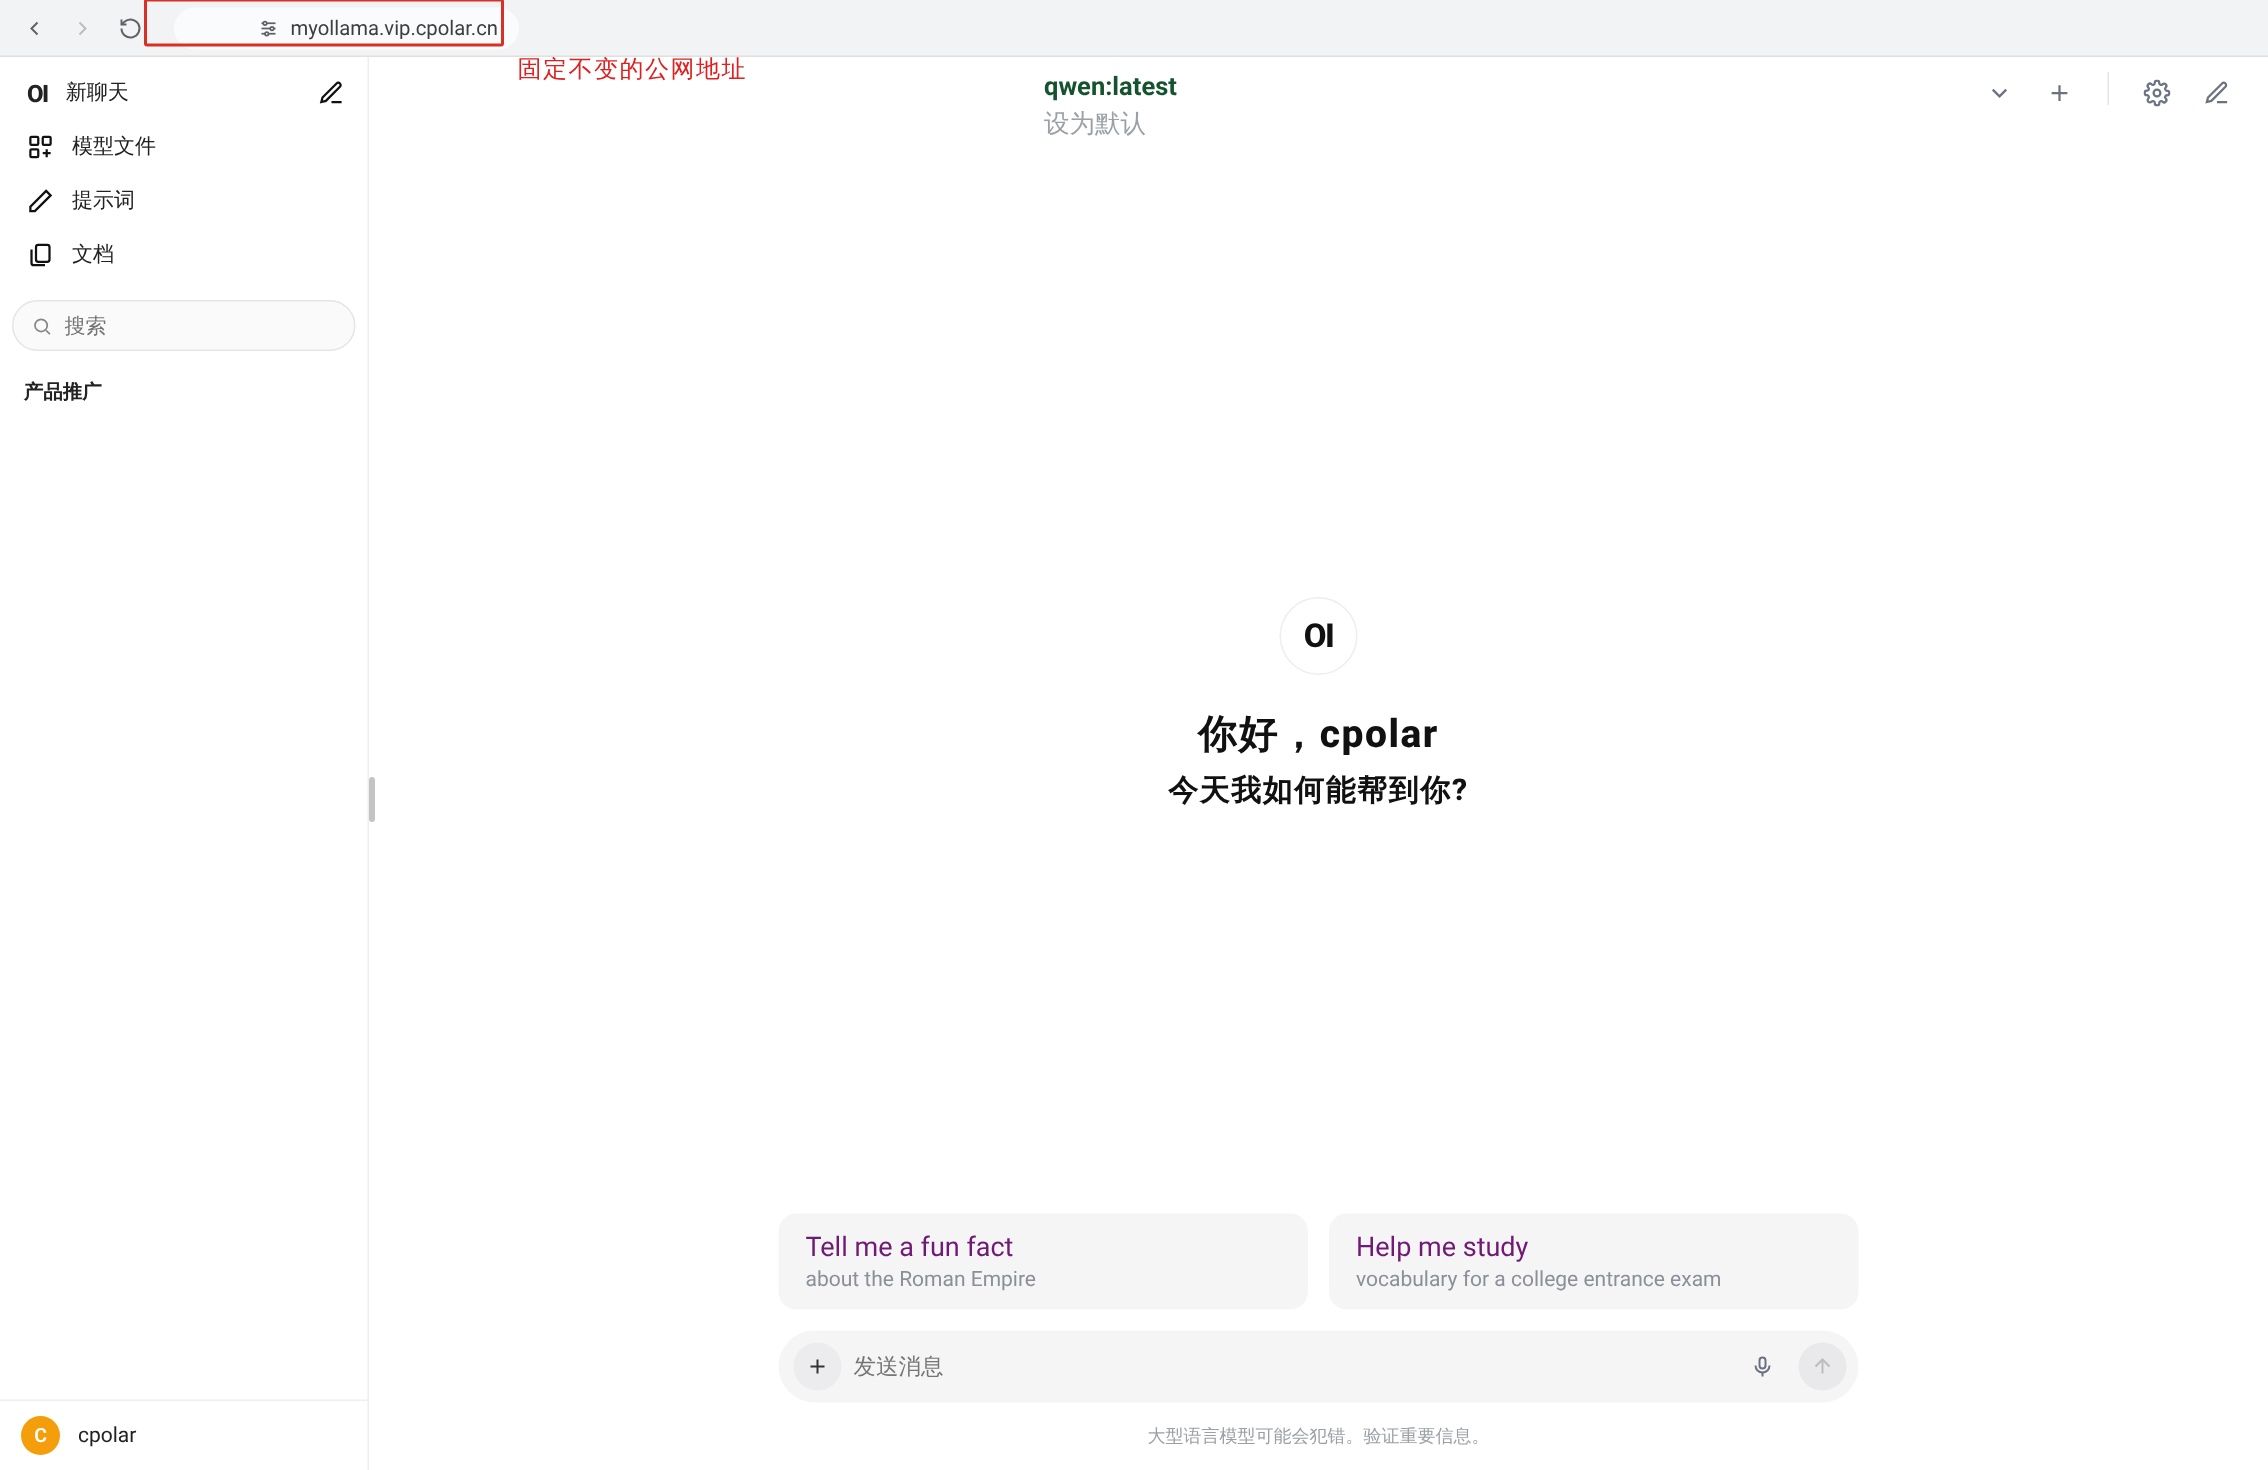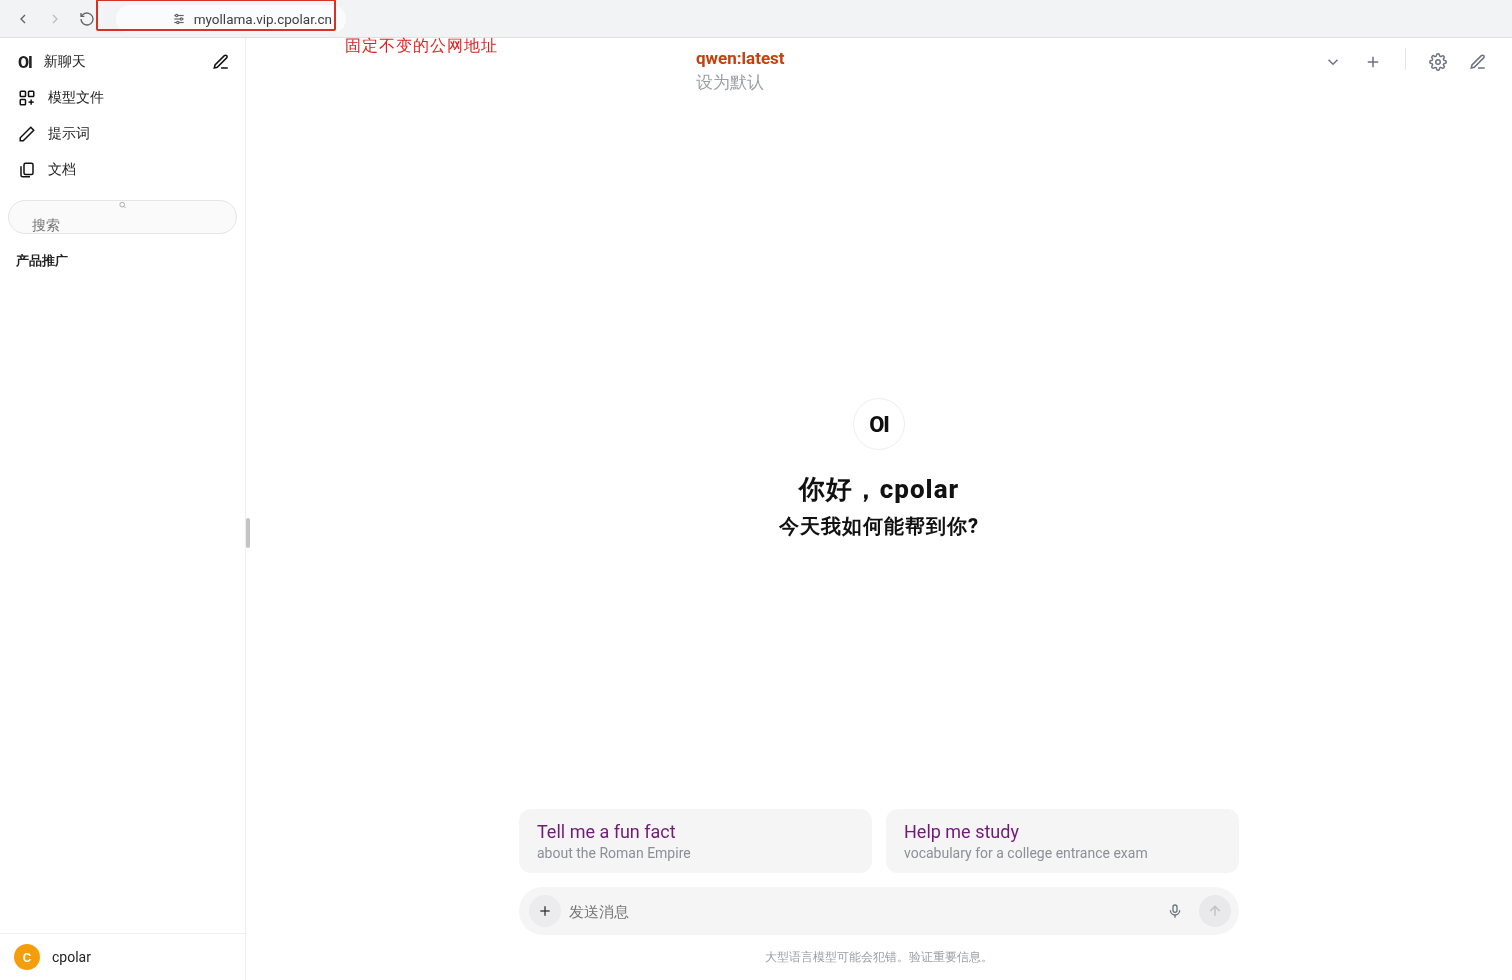--- a/index.html
+++ b/index.html
@@ -23,36 +23,36 @@
   
   .sidebar { width:246px; background:#fff; border-right:1px solid #eee; display:flex; flex-direction:column; }
   .sb-section { padding:6px 8px; }
   .sb-item { display:flex; align-items:center; gap:12px; height:36px; padding:0 10px; border-radius:8px; cursor:pointer; font-size:14px; color:#222; }
   .sb-item .logo-oi { font-weight:800; font-size:16px; letter-spacing:-1px; }
   .sb-item svg, .sb-item .ic { width:18px; height:18px; color:#111; flex:0 0 18px; }
   .sb-row-with-action { display:flex; align-items:center; gap:4px; }
   .sb-row-with-action .sb-item { flex:1; }
   .sb-edit-btn { width:32px; height:32px; display:flex; align-items:center; justify-content:center; border-radius:8px; cursor:pointer; }
   .sb-edit-btn svg { width:18px; height:18px; }
-  .sb-search { margin:6px 8px; height:34px; border:1px solid #e5e5e5; background:#fafafa; border-radius:17px; display:flex; align-items:center; padding:0 12px; gap:8px;flex-direction:column; }
+  .sb-search { margin:6px 8px; height:34px; border:1px solid #e5e5e5; background:#fafafa; border-radius:17px; display:flex; align-items:center; padding:0 12px; gap:8px; }
   .sb-search svg { width:15px; height:15px; color:#888; }
   .sb-search input { border:none; outline:none; background:transparent; font-size:14px; color:#555; flex:1; }
   .sb-label { padding:12px 16px 4px; font-size:13px; font-weight:600; color:#222; }
   .sb-spacer { flex:1; }
   .sb-footer { border-top:1px solid #eee; display:flex; align-items:center; gap:12px; padding:10px 14px; }
   .avatar { width:26px; height:26px; border-radius:50%; background:#f59e0b; color:#fff; display:flex; align-items:center; justify-content:center; font-size:13px; font-weight:600; }
   .sb-footer .uname { font-size:14px; color:#222; }
 
   .drag-handle { position:absolute; left:246px; top:480px; width:4px; height:30px; background:#c4c4c4; border-radius:2px; }
 
   
   .main { flex:1; display:flex; flex-direction:column; min-width:0; }
   .topbar { height:60px; display:flex; align-items:flex-start; padding:10px 20px 0; gap:12px; }
   .model-block { flex:0 0 auto; padding-left:430px; }
-  .model-name { font-size:17px; font-weight:700; color:#c2410c; }
+  .model-name { font-size:17px; font-weight:700; color:#14532d; }
   .model-sub { font-size:17px; color:#9aa0a6; margin-top:3px; }
   .topbar-spacer { flex:1; }
   .tb-icon { width:28px; height:28px; display:flex; align-items:center; justify-content:center; color:#6b7280; border-radius:6px; cursor:pointer; }
   .tb-icon svg { width:18px; height:18px; }
   .tb-sep { width:1px; height:22px; background:#e5e5e5; margin:0 6px; }
 
   .center { flex:1; display:flex; flex-direction:column; align-items:center; }
   .logo-circle { margin-top:300px; width:52px; height:52px; border-radius:50%; border:1px solid #eee; display:flex; align-items:center; justify-content:center; font-weight:800; font-size:22px; letter-spacing:-1px; }
   .greet1 { margin-top:22px; font-size:26px; font-weight:800; letter-spacing:1px; }
   .greet2 { margin-top:6px; font-size:20px; font-weight:800; letter-spacing:1px; }

